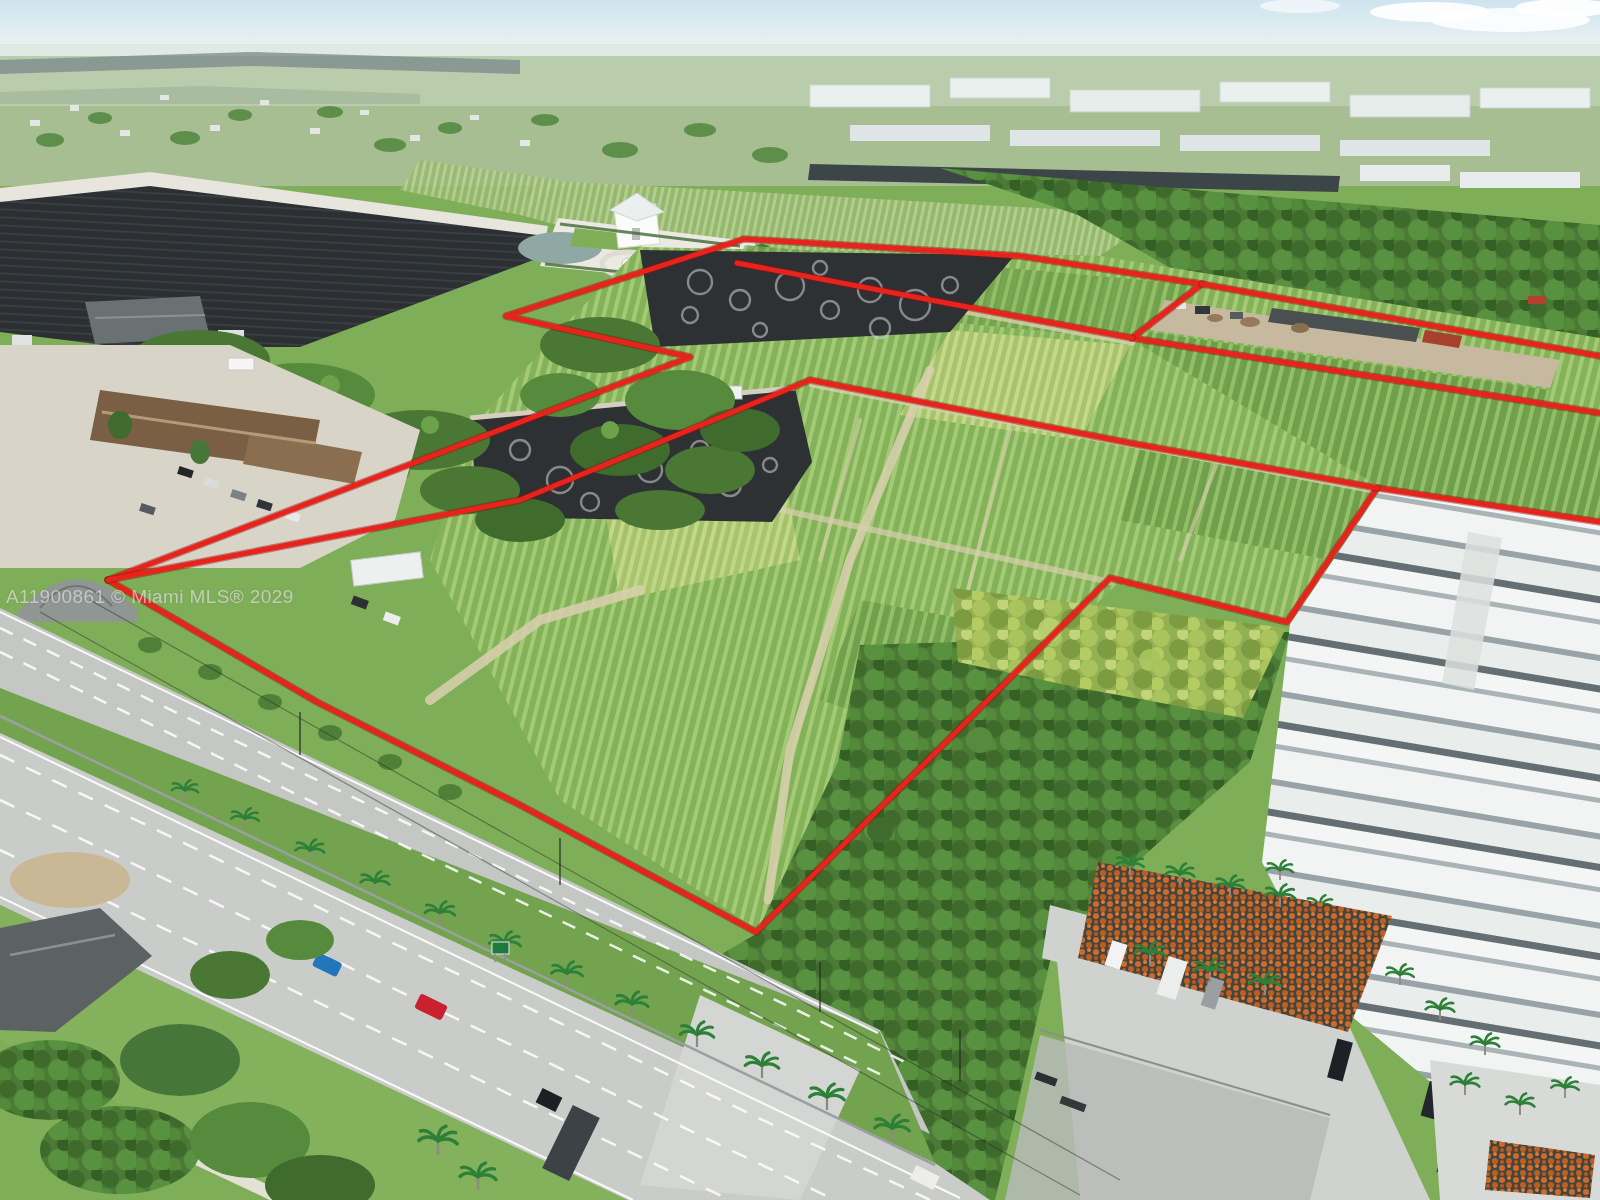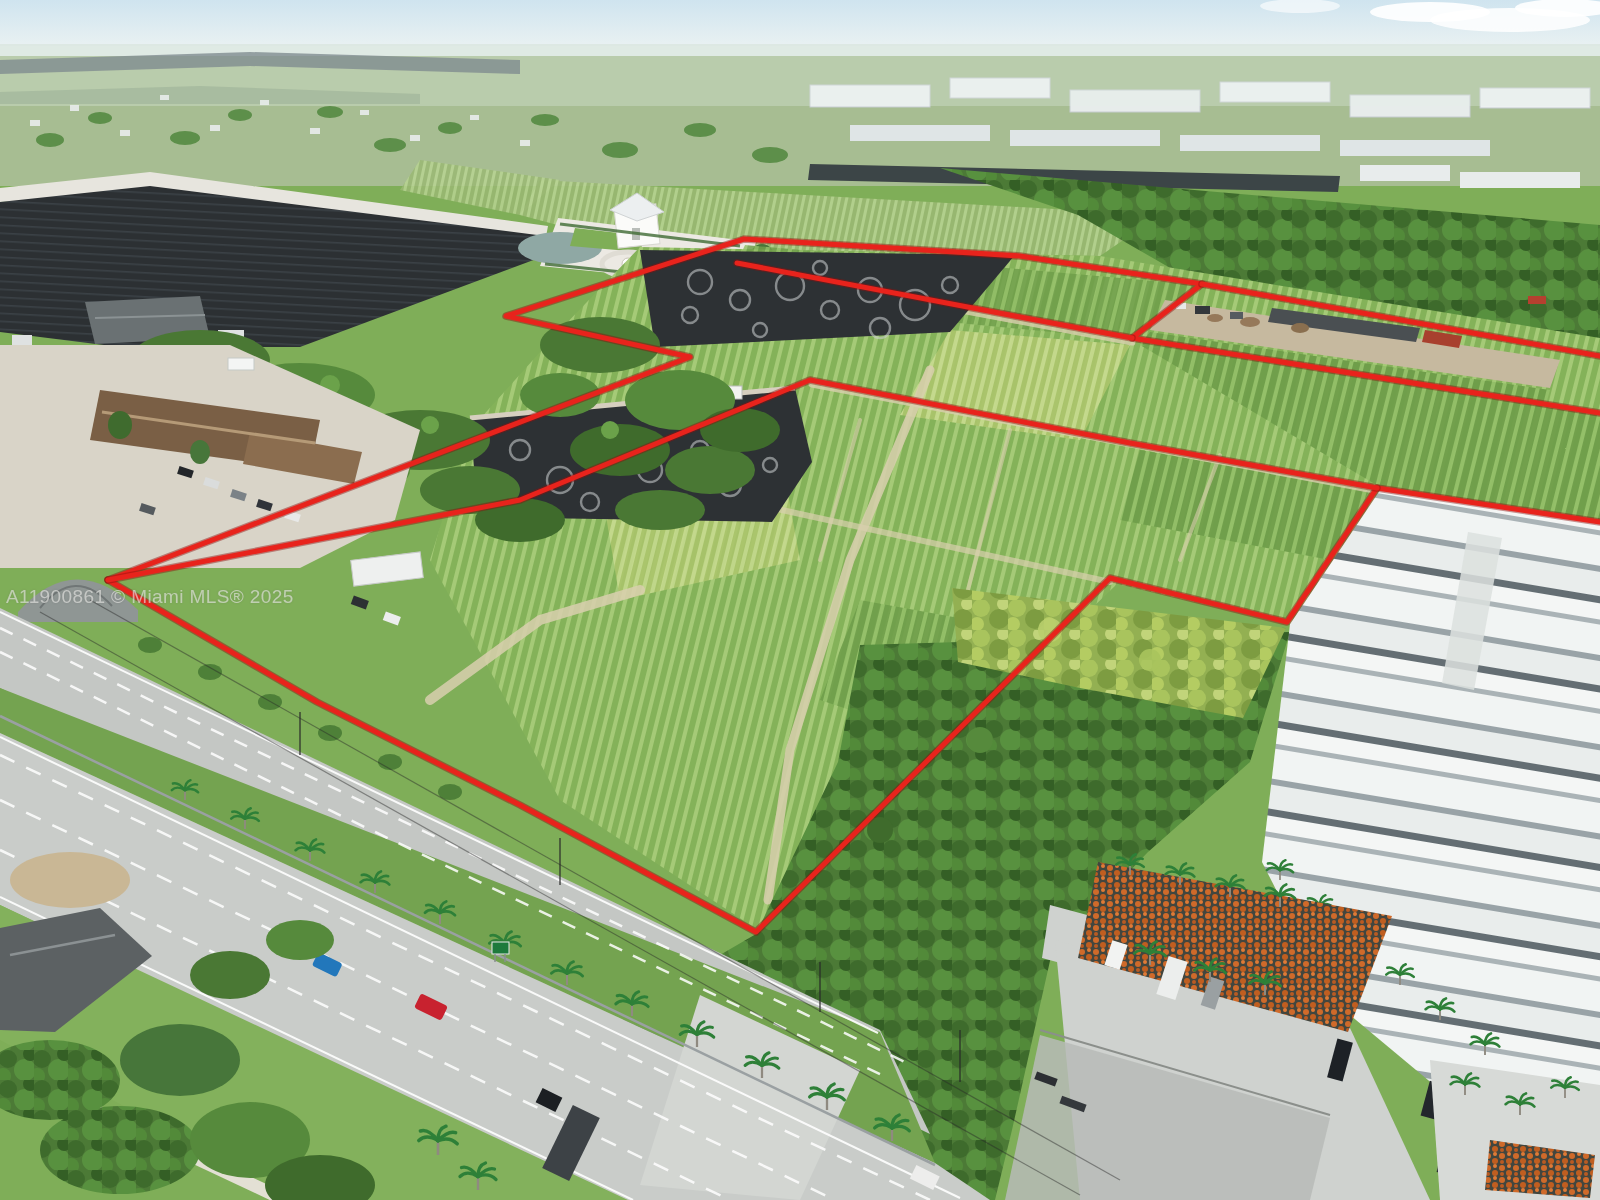--- a/index.html
+++ b/index.html
@@ -422,14 +422,14 @@
         <polyline points="1202,284 1600,356" fill="none" stroke="#e8231c" stroke-width="5" stroke-linejoin="round" stroke-linecap="round"></polyline>
         <polyline points="737,263 1020,317 1132,338" fill="none" stroke="#8f100d" stroke-width="7.5" opacity="0.45" stroke-linejoin="round" stroke-linecap="round"></polyline>
         <polyline points="737,263 1020,317 1132,338" fill="none" stroke="#e8231c" stroke-width="5" stroke-linejoin="round" stroke-linecap="round"></polyline>
         <polyline points="108,580 317,702 520,805 756,932 1110,578 1287,622 1377,488 1600,522" fill="none" stroke="#8f100d" stroke-width="7.5" opacity="0.45" stroke-linejoin="round" stroke-linecap="round"></polyline>
         <polyline points="108,580 317,702 520,805 756,932 1110,578 1287,622 1377,488 1600,522" fill="none" stroke="#e8231c" stroke-width="5" stroke-linejoin="round" stroke-linecap="round"></polyline>
         <polyline points="108,580 520,500 810,380 1130,443 1377,488" fill="none" stroke="#8f100d" stroke-width="7.5" opacity="0.45" stroke-linejoin="round" stroke-linecap="round"></polyline>
         <polyline points="108,580 520,500 810,380 1130,443 1377,488" fill="none" stroke="#e8231c" stroke-width="5" stroke-linejoin="round" stroke-linecap="round"></polyline>
       </g>
 </svg>
 
-<div id="watermark">A11900861 © Miami MLS® 2025</div>
+<div id="watermark">A11900861 © Miami MLS® 2029</div>
 </div>
 
 </body></html>

